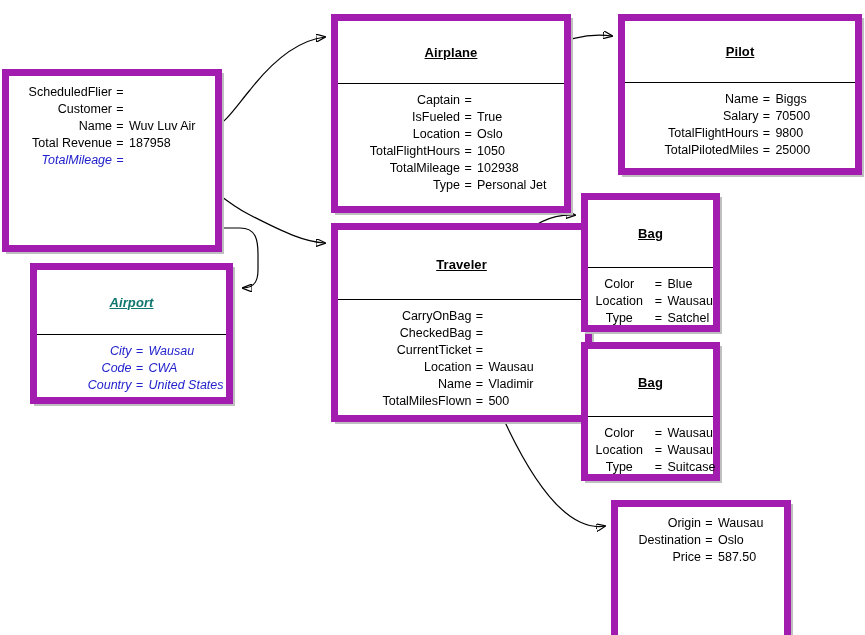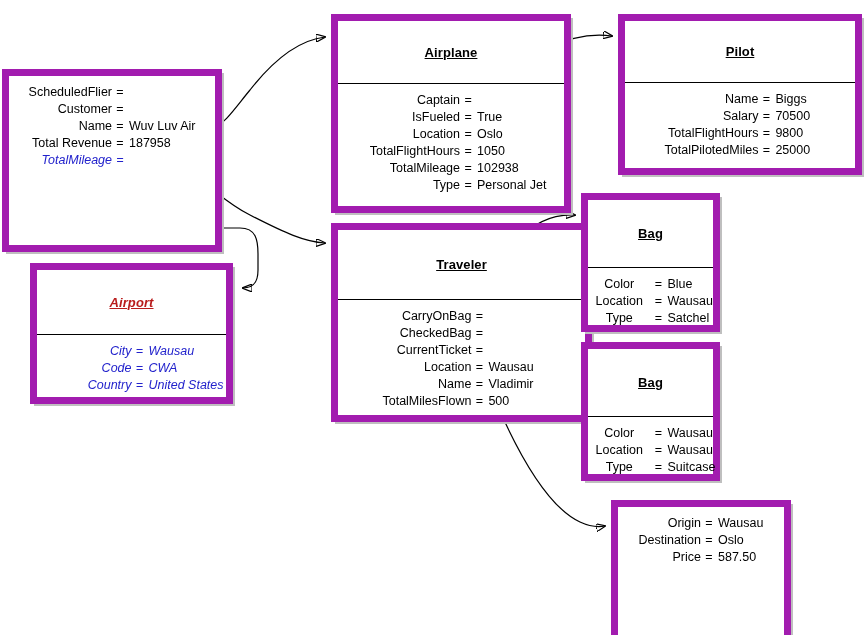--- a/index.html
+++ b/index.html
@@ -30,21 +30,21 @@
   }
   .obj-title{
     font-size:13px;
     font-weight:bold;
     color:#000000;
     text-decoration:underline;
     white-space:nowrap;
     letter-spacing:0.1px;
   }
   .obj-title.abstract{
-    color:#b91c1c;
+    color:#0f766e;
     font-style:italic;
   }
   .obj-body{
     box-sizing:border-box;
     padding:7px 0 6px 0;
     width:100%;
   }
   .slot{
     display:flex;
     align-items:baseline;

